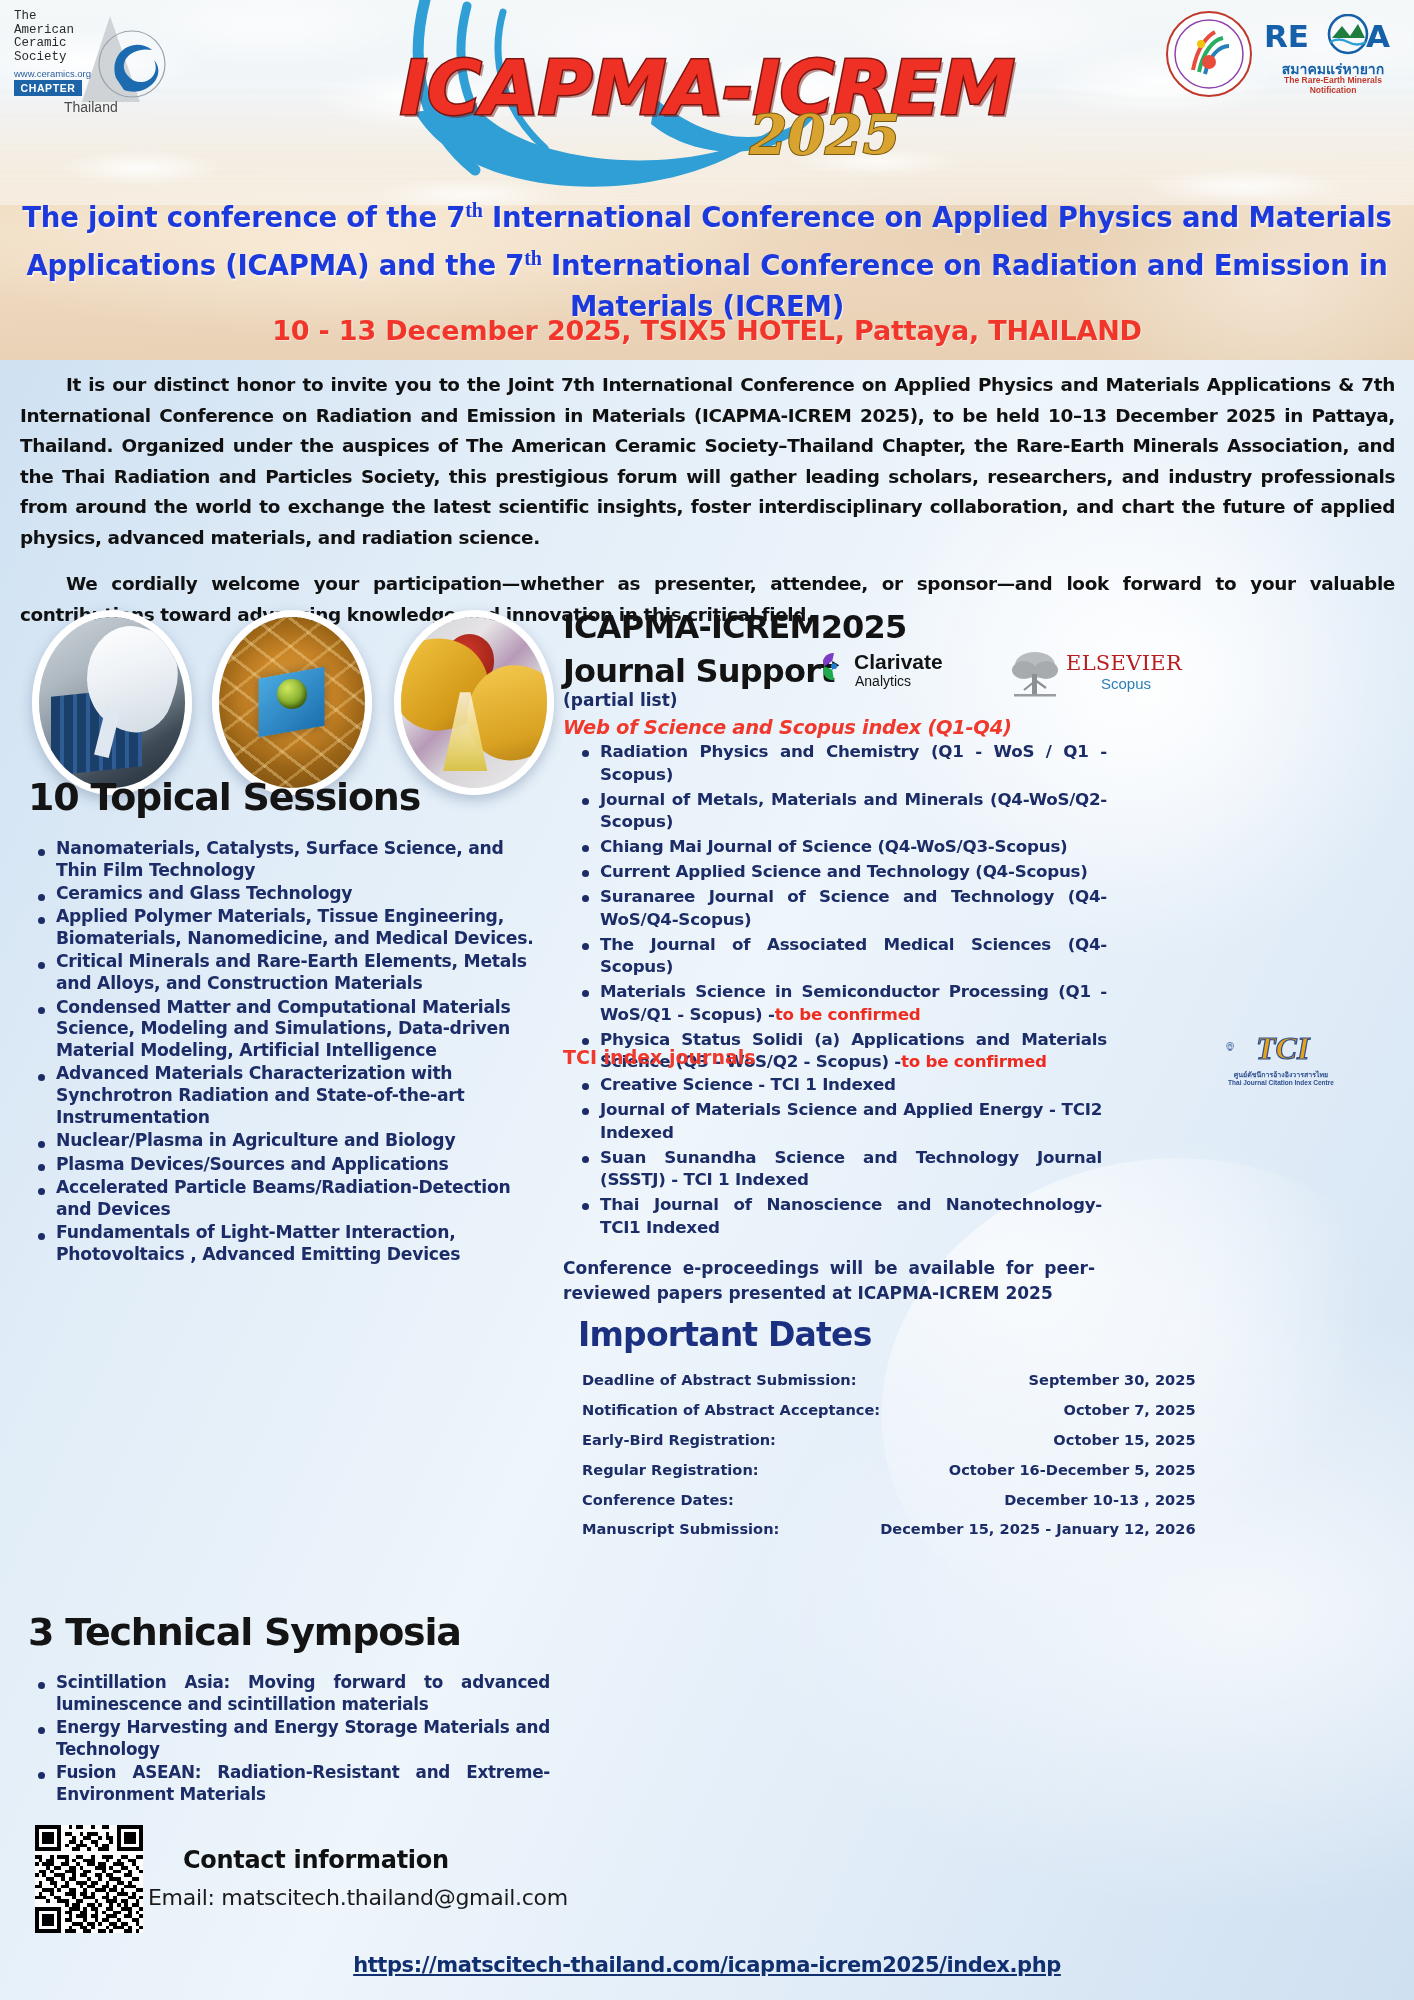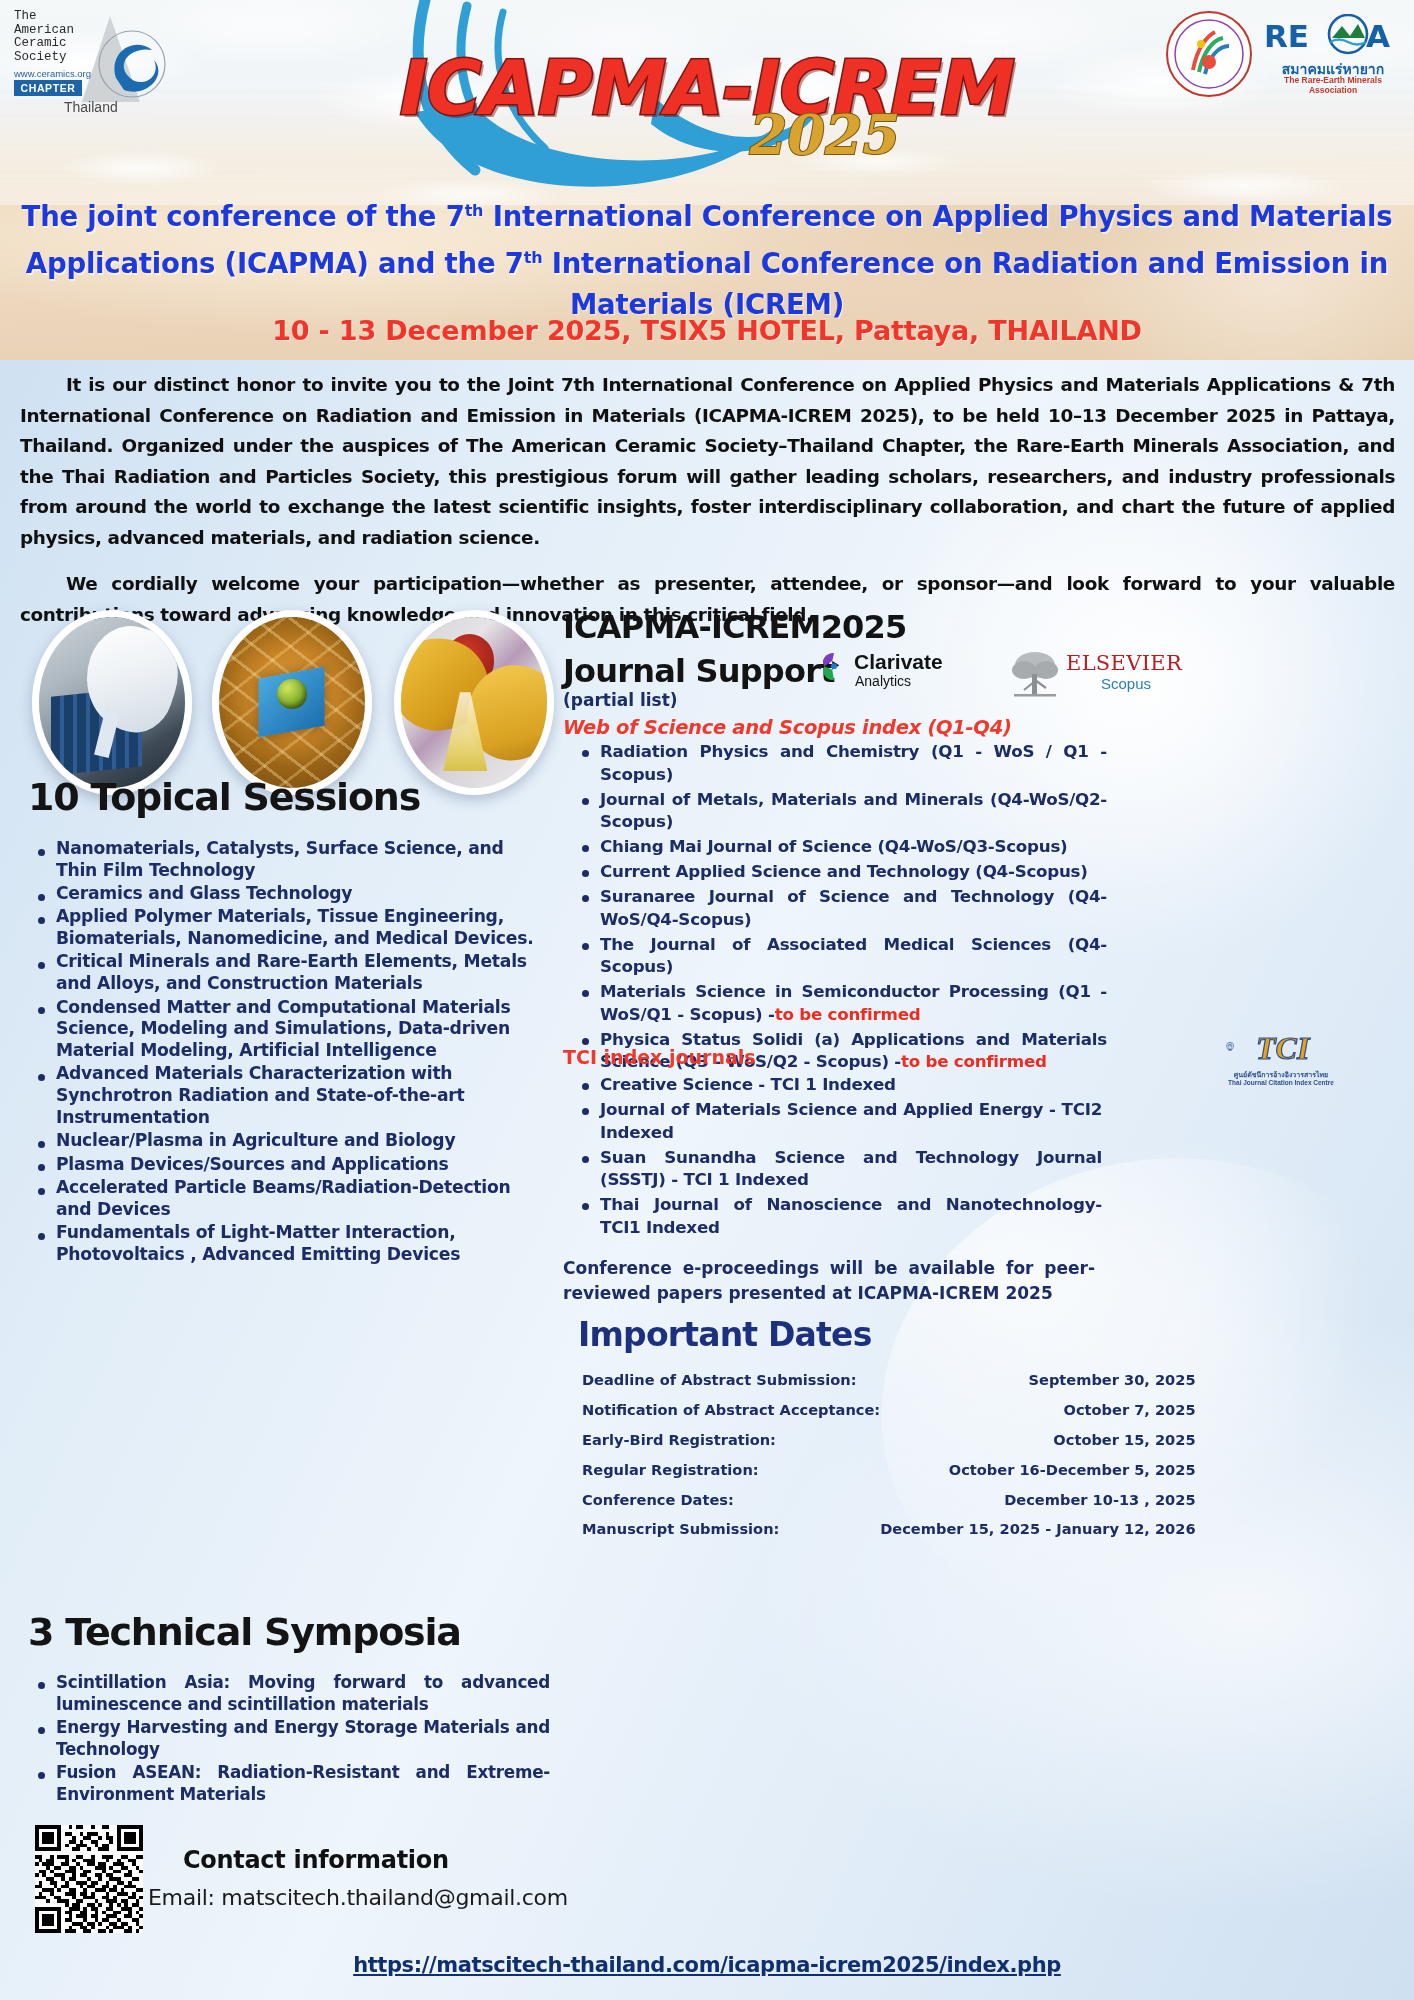--- a/index.html
+++ b/index.html
@@ -112,21 +112,21 @@
   
   .conf-title {
     position: absolute; top: 190px; left: 18px; width: 1378px;
     text-align: center;
     font-family: "DejaVu Sans", sans-serif;
     font-weight: 700; font-size: 27.5px; line-height: 41px;
     color: #1b39dd;
     text-shadow: 1.4px 1.4px 0 rgba(255,255,255,.55);
     letter-spacing: -.2px;
   }
-  .conf-title sup { font-size: 16px; vertical-align: super; }
+  .conf-title sup { font-size: 20px; vertical-align: super; font-family: Liberation Serif, serif; }
   .conf-date {
     position: absolute; top: 315px; left: 0; width: 1414px; text-align: center;
     font-family: "DejaVu Sans", sans-serif;
     font-weight: 700; font-size: 27px; color: #f2352b; letter-spacing: -.2px;
     text-shadow: 1.2px 1.2px 0 rgba(255,255,255,.4);
   }
 
   
   .page-bg {
     position: absolute; top: 360px; left: 0; width: 1414px; height: 1640px;
@@ -382,21 +382,21 @@
 
   <div class="rema">
     <svg viewBox="0 0 142 44" style="position:absolute;top:0;left:0;">
       <text x="2" y="33" font-family="DejaVu Sans, sans-serif" font-size="31" font-weight="700" fill="#1560a8">RE</text>
       <circle cx="86" cy="20" r="19" fill="none" stroke="#1560a8" stroke-width="2.6"></circle>
       <path d="M70 24 L80 12 L88 22 L96 10 L103 24 Z" fill="#1f7d3e"></path>
       <path d="M68 28 q 9 -5 18 0 q 9 5 18 0" stroke="#2f9fd6" stroke-width="2.4" fill="none"></path>
       <text x="104" y="33" font-family="DejaVu Sans, sans-serif" font-size="31" font-weight="700" fill="#1560a8">A</text>
     </svg>
     <div class="rema-thai">สมาคมแร่หายาก</div>
-    <div class="rema-en">The Rare-Earth Minerals Association</div>
+    <div class="rema-en">The Rare-Earth Minerals Notification</div>
   </div>
 
   <div class="conf-title">
     <span>The joint conference of the 7</span><sup>th</sup><span> International Conference on Applied Physics and</span>
     <span>Materials Applications (ICAPMA) and the 7</span><sup>th</sup><span> International Conference on</span>
     <span>Radiation and Emission in Materials (ICREM)</span>
   </div>
   <div class="conf-date">10 - 13 December 2025, TSIX5 HOTEL, Pattaya, THAILAND</div>
 </div>
 

